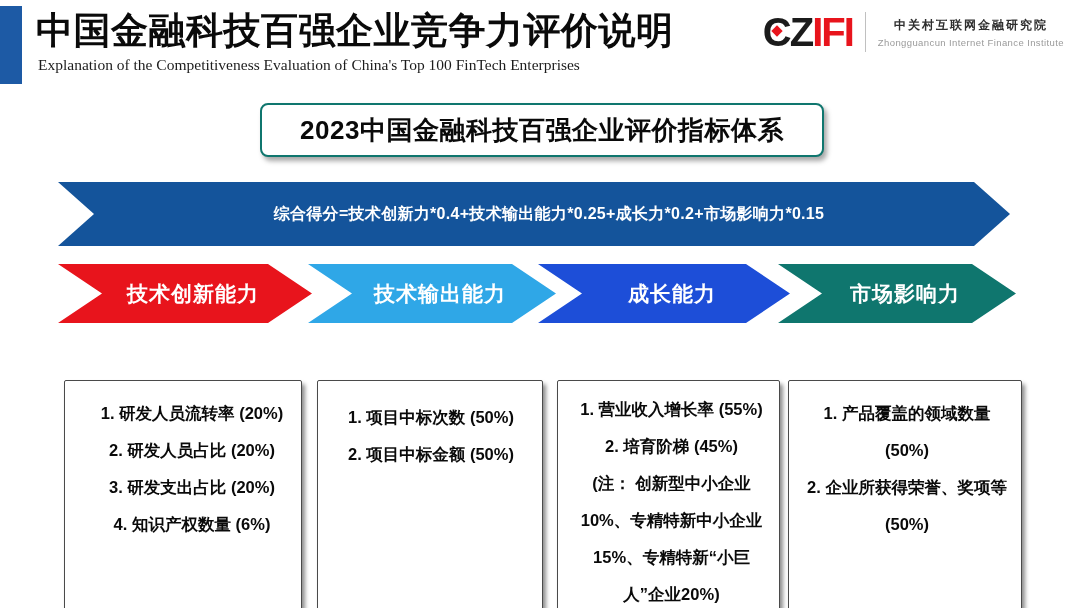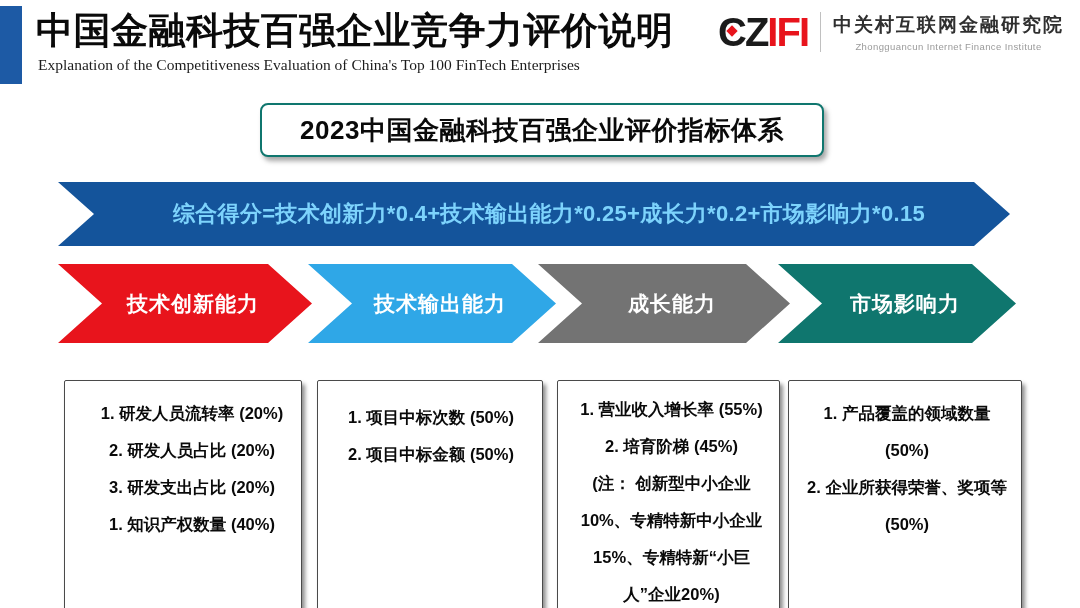--- a/index.html
+++ b/index.html
@@ -20,49 +20,49 @@
   .logo-wrap{position:absolute;right:16px;top:12px;display:flex;align-items:center;gap:12px;}
   .logo-mark{position:relative;font-size:40px;font-weight:900;letter-spacing:-2px;line-height:1;white-space:nowrap;}
   .logo-cz{color:#1b1b1b;}
   .logo-ifi{color:#e8141c;}
   .logo-diamond{
     position:absolute;left:10px;top:15px;width:8px;height:8px;background:#e8141c;
     transform:rotate(45deg);
   }
   .logo-divider{width:1px;height:40px;background:#c0c0c0;}
   .logo-org{display:flex;flex-direction:column;justify-content:center;}
-  .org-cn{font-size:19px;font-weight:700;color:#2f2f2f;letter-spacing:2px;white-space:nowrap;}
+  .org-cn{font-size:12px;font-weight:700;color:#2f2f2f;letter-spacing:2px;white-space:nowrap;}
   .org-en{font-size:9.5px;color:#9a9a9a;letter-spacing:0.4px;margin-top:3px;white-space:nowrap;}
   
   .system-box{
     position:absolute;left:260px;top:103px;width:560px;height:50px;
     background:#fff;border:2px solid #0f766e;border-radius:8px;
     box-shadow:3px 4px 5px rgba(0,0,0,0.35);
     display:flex;align-items:center;justify-content:center;
     font-size:26px;font-weight:900;color:#0a0a0a;letter-spacing:0.5px;white-space:nowrap;
   }
   
   .formula-banner{
     position:absolute;left:58px;top:182px;width:952px;height:64px;background:#14549b;
     clip-path:polygon(0 0,calc(100% - 36px) 0,100% 50%,calc(100% - 36px) 100%,0 100%,36px 50%);
     display:flex;align-items:center;justify-content:center;
-    color:#7dd3fc;font-size:22px;font-weight:900;letter-spacing:0.3px;
+    color:#ffffff;font-size:16px;font-weight:900;letter-spacing:0.3px;
     padding-left:30px;box-sizing:border-box;white-space:nowrap;
   }
   
   .chevron{
-    position:absolute;top:264px;height:79px;
+    position:absolute;top:264px;height:59px;
     clip-path:polygon(0 0,calc(100% - 44px) 0,100% 50%,calc(100% - 44px) 100%,0 100%,44px 50%);
     display:flex;align-items:center;justify-content:center;
     color:#fff;font-size:21px;font-weight:900;letter-spacing:1px;
     padding-left:16px;box-sizing:border-box;white-space:nowrap;
   }
   .chev-1{left:58px;width:254px;background:#e8141c;z-index:4;}
   .chev-2{left:308px;width:248px;background:#2fa7e7;z-index:3;}
-  .chev-3{left:538px;width:252px;background:#737373;z-index:2;}
+  .chev-3{left:538px;width:252px;background:#1d4ed8;z-index:2;}
   .chev-4{left:778px;width:238px;background:#0f766e;z-index:1;}
   
   .detail-box{
     position:absolute;top:352px;height:264px;background:#fff;
     border:1.5px solid #4a4a4a;border-radius:2px;
     box-shadow:3px 4px 4px rgba(0,0,0,0.45);
     box-sizing:border-box;font-weight:700;color:#0a0a0a;margin-top:28px;
   }
   .detail-box .item{font-size:16.5px;line-height:37px;font-weight:700;}
   .box-1{left:64px;width:238px;padding:14px 14px 0 32px;}
@@ -97,21 +97,21 @@
 
   <div class="chevron chev-1">技术创新能力</div>
   <div class="chevron chev-2">技术输出能力</div>
   <div class="chevron chev-3">成长能力</div>
   <div class="chevron chev-4">市场影响力</div>
 
   <div class="detail-box box-1">
     <div class="item">1. 研发人员流转率 (20%)</div>
     <div class="item">2. 研发人员占比 (20%)</div>
     <div class="item">3. 研发支出占比 (20%)</div>
-    <div class="item">1. 知识产权数量 (40%)</div>
+    <div class="item">4. 知识产权数量 (6%)</div>
   </div>
 
   <div class="detail-box box-2">
     <div class="item">1. 项目中标次数 (50%)</div>
     <div class="item">2. 项目中标金额 (50%)</div>
   </div>
 
   <div class="detail-box box-3">
     <div class="item">1. 营业收入增长率 (55%)</div>
     <div class="item">2. 培育阶梯 (45%)</div>

